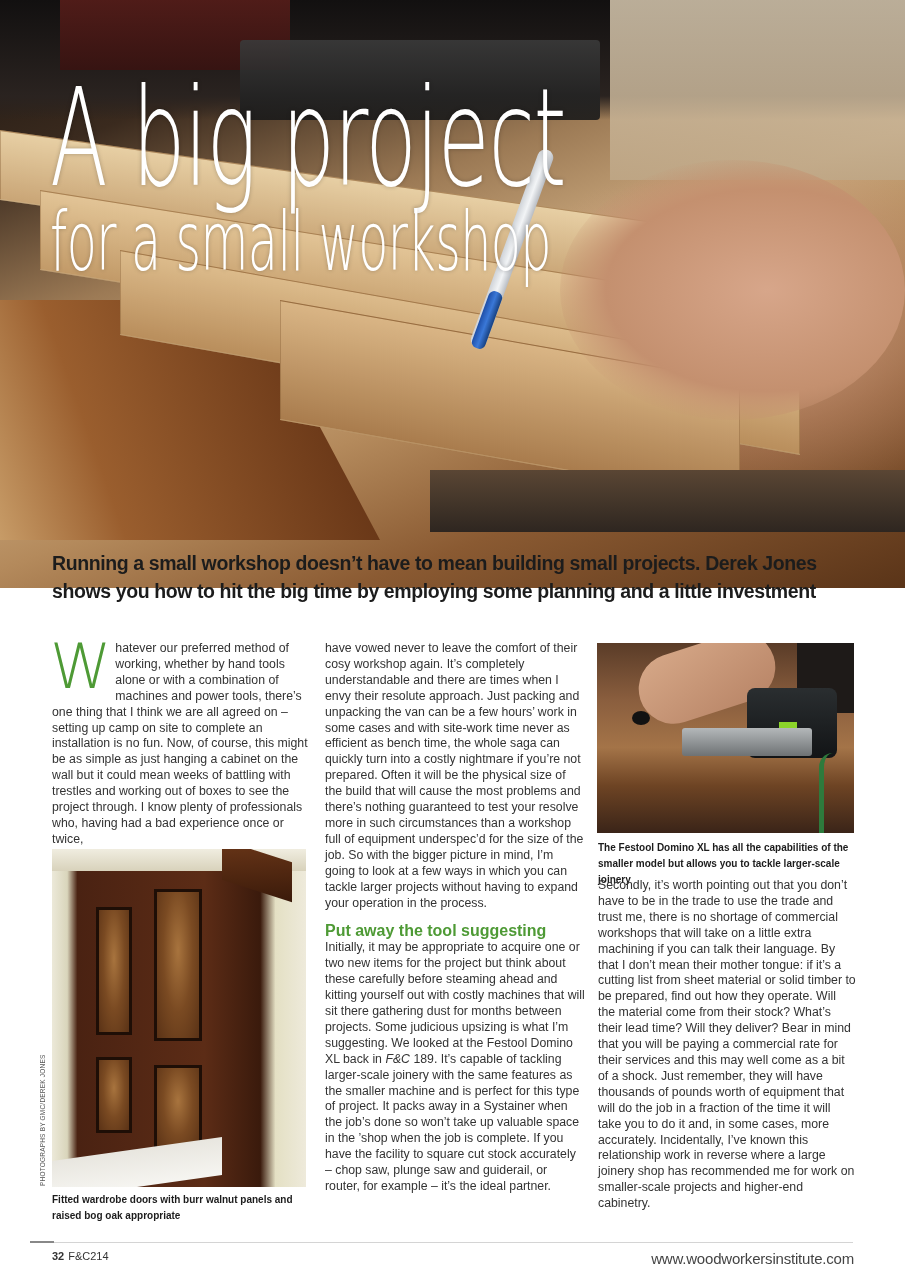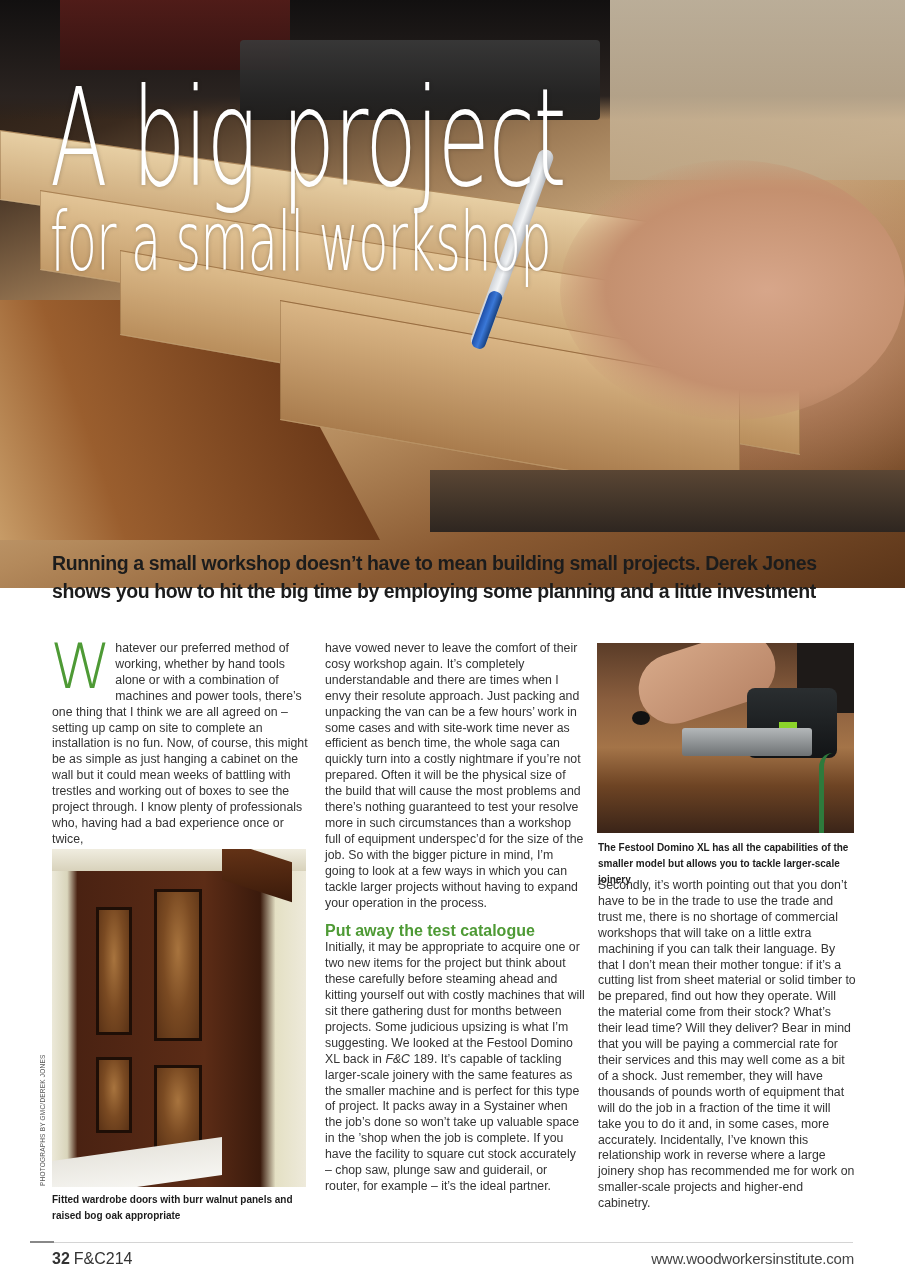--- a/index.html
+++ b/index.html
@@ -148,21 +148,21 @@
     position: absolute; left: 222px; top: 110px; width: 14px; height: 80px;
     border-left: 5px solid #2e7a3c; border-radius: 20px 0 0 0;
   }
   .caption-domino { left: 598px; top: 840px; width: 256px; }
 
   
   .footer-rule {
     position: absolute; left: 40px; top: 1242px; width: 813px; height: 1px; background: #d4d4d4;
   }
   .footer-rule-accent { position: absolute; left: 30px; top: 1241px; width: 24px; height: 2px; background: #888; }
-  .footer-left { position: absolute; left: 52px; top: 1250px; font-size: 16px; color: #333; }
+  .footer-left { position: absolute; left: 52px; top: 1250px; font-size: 11px; color: #333; }
   .page-num { font-weight: bold; margin-right: 4px; }
   .footer-right { position: absolute; right: 51px; top: 1250px; font-size: 15px; color: #444; letter-spacing: -0.2px; }
 </style>
 </head>
 <body>
 
 <div class="hero">
   <div class="shelf-top"></div>
   <div class="machine-red"></div>
   <div class="machine"></div>
@@ -195,21 +195,21 @@
   <div class="panel p2"></div>
   <div class="panel p3"></div>
   <div class="panel p4"></div>
   <div class="floor"></div>
 </div>
 <div class="credit">PHOTOGRAPHS BY GMC/DEREK JONES</div>
 <p class="caption caption-wardrobe">Fitted wardrobe doors with burr walnut panels and raised bog oak appropriate</p>
 
 <div class="col col2">
   <p>have vowed never to leave the comfort of their cosy workshop again. It’s completely understandable and there are times when I envy their resolute approach. Just packing and unpacking the van can be a few hours’ work in some cases and with site-work time never as efficient as bench time, the whole saga can quickly turn into a costly nightmare if you’re not prepared. Often it will be the physical size of the build that will cause the most problems and there’s nothing guaranteed to test your resolve more in such circumstances than a workshop full of equipment underspec’d for the size of the job. So with the bigger picture in mind, I’m going to look at a few ways in which you can tackle larger projects without having to expand your operation in the process.</p>
-  <h2 class="subhead">Put away the test catalogue</h2>
+  <h2 class="subhead">Put away the tool suggesting</h2>
   <p><span>Initially, it may be appropriate to acquire one or two new items for the project but think about these carefully before steaming ahead and kitting yourself out with costly machines that will sit there gathering dust for months between projects. Some judicious upsizing is what I’m suggesting. We looked at the Festool Domino XL back in </span><em>F&amp;C</em><span> 189. It’s capable of tackling larger-scale joinery with the same features as the smaller machine and is perfect for this type of project. It packs away in a Systainer when the job’s done so won’t take up valuable space in the ’shop when the job is complete. If you have the facility to square cut stock accurately – chop saw, plunge saw and guiderail, or router, for example – it’s the ideal partner.</span></p>
 </div>
 
 <div class="fig fig-domino">
   <div class="dark-top"></div>
   <div class="arm"></div>
   <div class="machine">
       <div class="label"></div>
     </div>
   <div class="fence"></div>

